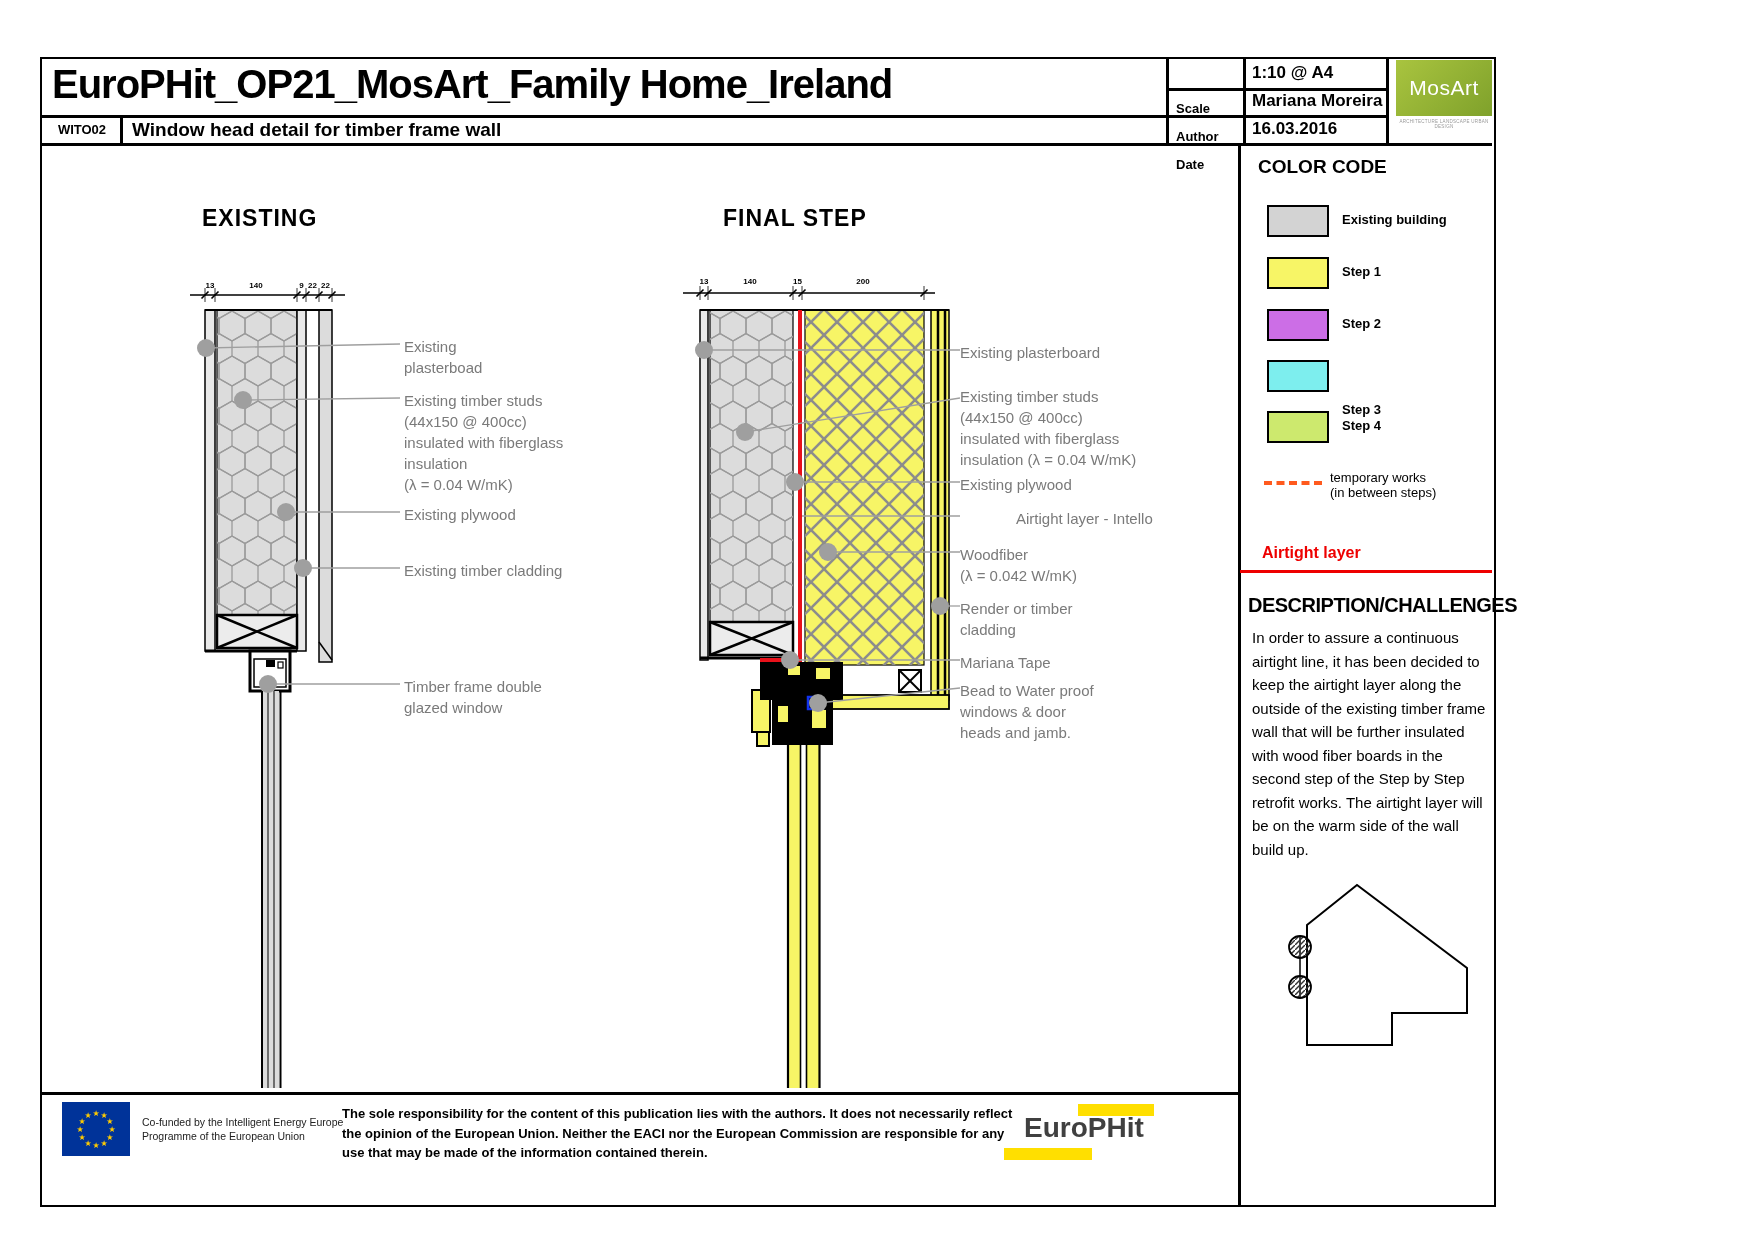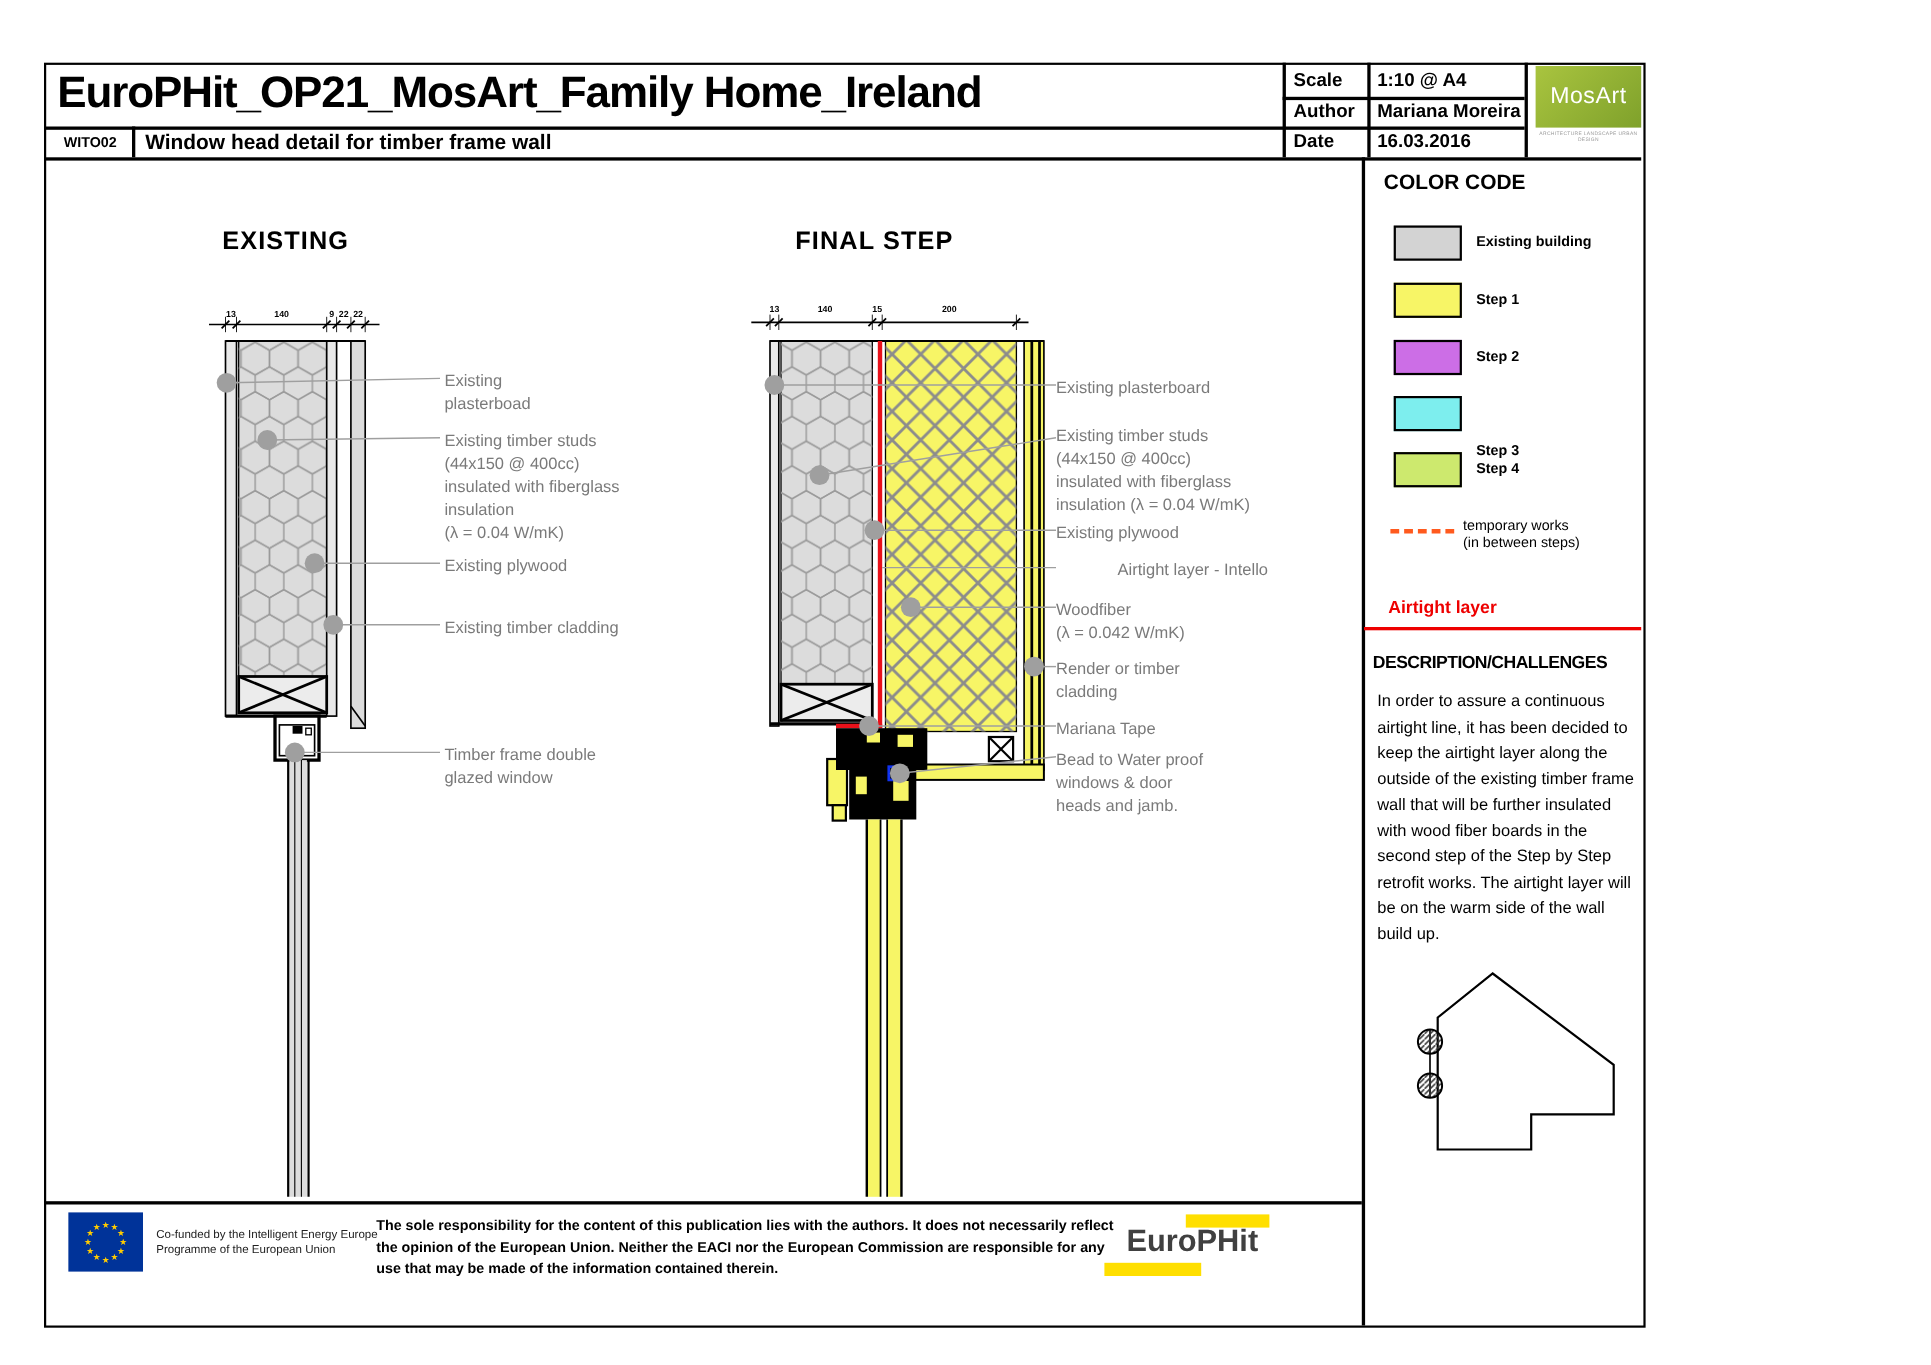--- a/index.html
+++ b/index.html
@@ -5,32 +5,32 @@
   html,body{margin:0;padding:0;background:#ffffff;width:1755px;height:1241px;
     font-family:"Liberation Sans", sans-serif;-webkit-font-smoothing:antialiased;}
   .abs{position:absolute;}
   .sheet{position:relative;width:1755px;height:1241px;background:#fff;overflow:hidden;}
   .frame{left:40px;top:57px;width:1452px;height:1146px;border:2.5px solid #000;}
   .hline{background:#000;height:2.5px;}
   .vline{background:#000;width:2.5px;}
   .big-title{left:52px;top:62px;font-size:40px;font-weight:bold;letter-spacing:-1px;color:#000;white-space:nowrap;}
   .code-cell{left:40px;top:117px;width:84px;height:26px;text-align:center;font-size:13px;font-weight:bold;line-height:26px;}
   .dwg-title{left:132px;top:117px;font-size:19px;font-weight:bold;line-height:26px;}
-  .tb-label{font-size:17px;font-weight:bold;line-height:29px;padding-left:8px;}
+  .tb-label{font-size:13px;font-weight:bold;line-height:29px;padding-left:8px;margin-top:36px;}
   .tb-value{font-size:17px;font-weight:bold;line-height:29px;padding-left:6px;white-space:nowrap;}
   .mosart{left:1396px;top:60px;width:96px;height:56px;background:linear-gradient(135deg,#a9c43f,#7fa12b);
     color:#fff;font-size:21px;text-align:center;line-height:56px;font-weight:normal;letter-spacing:0.5px;}
   .mosart-sub{left:1396px;top:119px;width:96px;font-size:4.5px;color:#999;text-align:center;letter-spacing:0.3px;}
   .legend-head{left:1258px;top:156px;font-size:19px;font-weight:bold;}
   .swatch{width:58px;height:28px;border:2px solid #000;}
   .legend-label{font-size:13px;font-weight:bold;white-space:pre-line;}
   .temp-line{left:1264px;top:481px;width:58px;border-top:4px dashed #ff5a1e;}
   .airtight-label{left:1262px;top:544px;font-size:16px;font-weight:bold;color:#ee0000;}
   .redline{left:1240px;top:570px;width:252px;height:2.5px;background:#ee0000;}
-  .desc-head{left:1248px;top:594px;font-size:16px;font-weight:bold;letter-spacing:-0.5px;}
+  .desc-head{left:1248px;top:594px;font-size:20px;font-weight:bold;letter-spacing:-0.5px;}
   .desc-body{left:1252px;top:626px;width:242px;font-size:15px;line-height:23.5px;color:#000;}
   .drawing-head{font-size:23px;font-weight:bold;letter-spacing:1px;}
   .ann{font-size:15px;line-height:21px;color:#7a7a7a;white-space:pre-line;}
   .footer-cofunded{left:142px;top:1115px;font-size:10.5px;line-height:14px;color:#222;white-space:pre-line;}
   .footer-disclaimer{left:342px;top:1104px;width:680px;font-size:13px;font-weight:bold;line-height:19.5px;color:#000;}
   .eplogo-text{left:24px;top:12px;font-size:28px;font-weight:bold;}
   .dimtext{font-size:8px;font-weight:bold;fill:#000;}
 </style>
 </head>
 <body>

